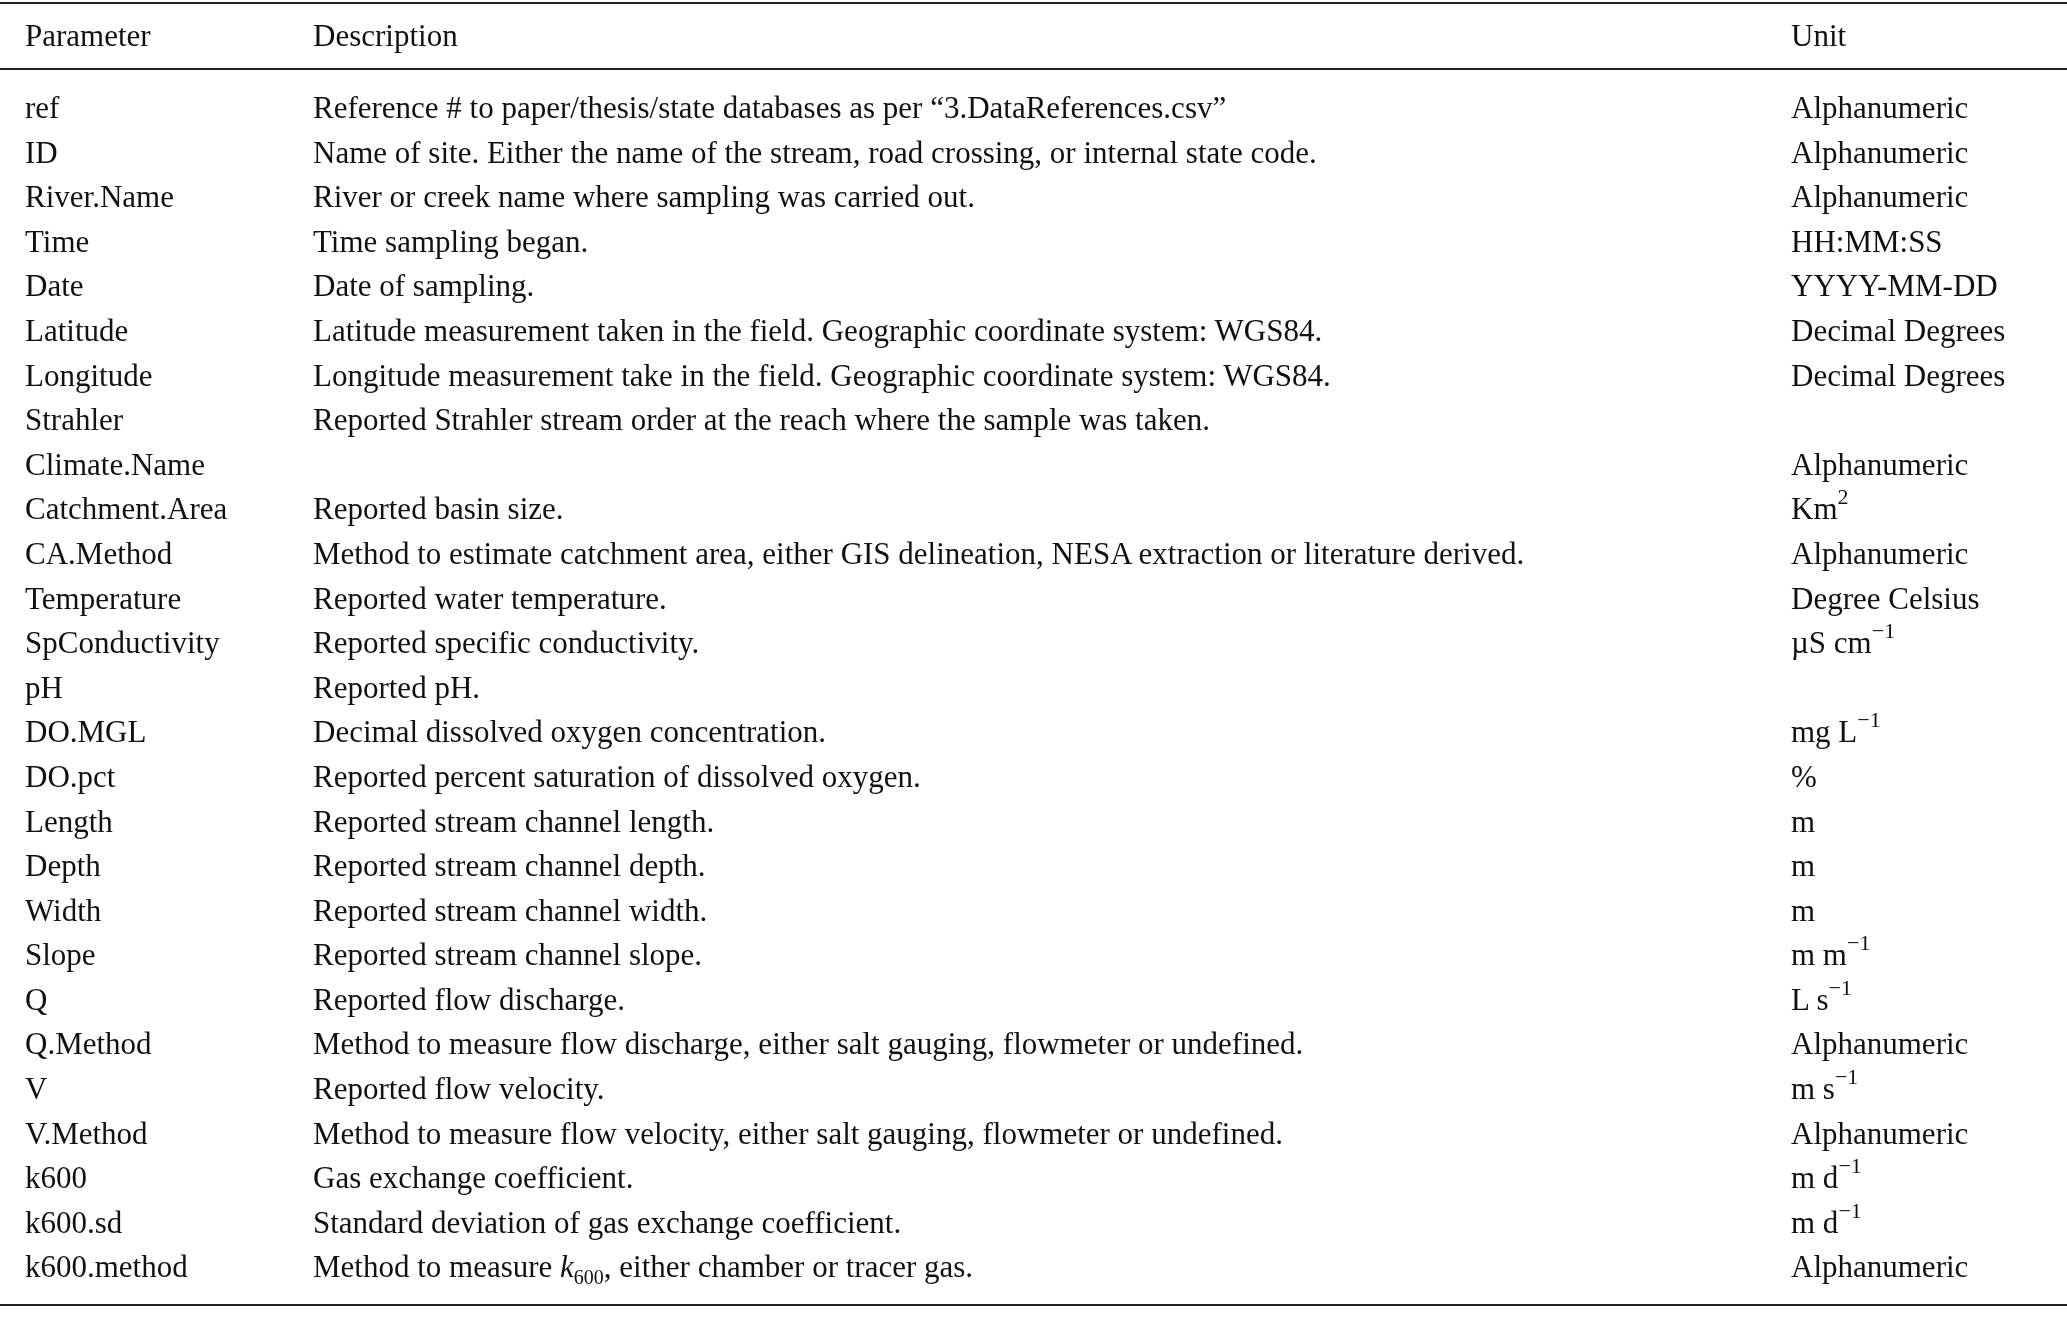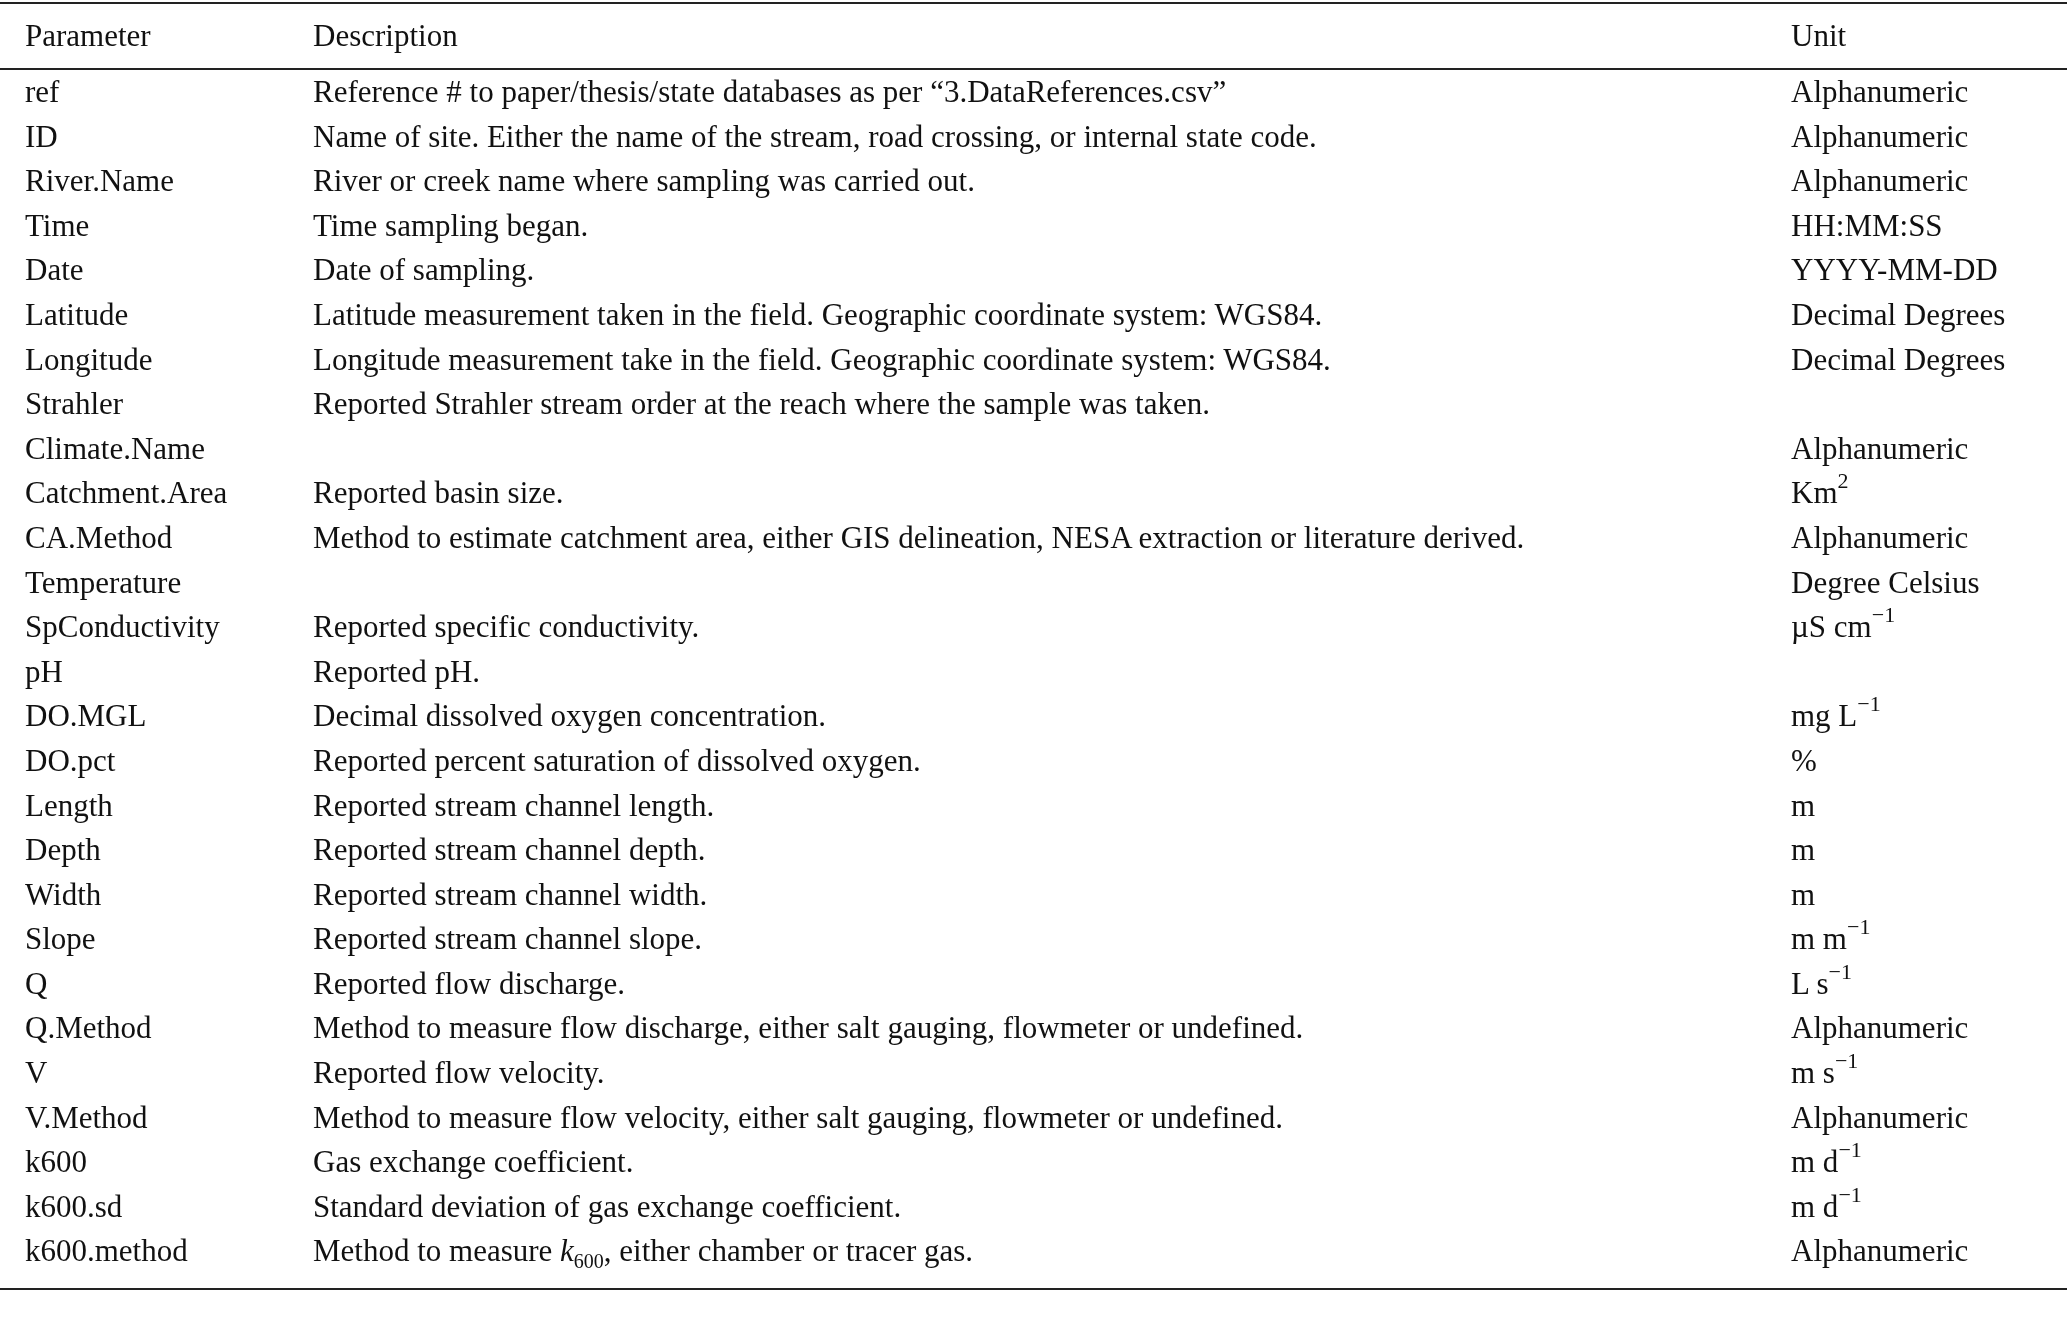--- a/index.html
+++ b/index.html
@@ -46,21 +46,21 @@
       line-height: 64px;
       font-size: 31px;
     }
     .cell {
       position: absolute;
       top: 0;
     }
     .c-param { left: 25px; }
     .c-desc { left: 313px; }
     .c-unit { left: 1791px; }
-    .body-rows { padding-bottom: 14px; }
+    .body-rows { padding-top: 16px; padding-bottom: 14px; }
     sup {
       font-size: 22px;
       line-height: 0;
       position: relative;
       top: -4px;
       vertical-align: super;
     }
     sub {
       font-size: 20px;
       line-height: 0;
@@ -129,20 +129,21 @@
         <span class="cell c-desc">Reported basin size.</span>
         <span class="cell c-unit"><span>Km</span><sup>2</sup></span>
       </div>
       <div class="row">
         <span class="cell c-param">CA.Method</span>
         <span class="cell c-desc">Method to estimate catchment area, either GIS delineation, NESA extraction or literature derived.</span>
         <span class="cell c-unit"><span>Alphanumeric</span></span>
       </div>
       <div class="row">
         <span class="cell c-param">Temperature</span>
+        <span class="cell c-desc">Reported water temperature.</span>
         <span class="cell c-unit"><span>Degree Celsius</span></span>
       </div>
       <div class="row">
         <span class="cell c-param">SpConductivity</span>
         <span class="cell c-desc">Reported specific conductivity.</span>
         <span class="cell c-unit"><span>µS cm</span><sup>−1</sup></span>
       </div>
       <div class="row">
         <span class="cell c-param">pH</span>
         <span class="cell c-desc">Reported pH.</span>

